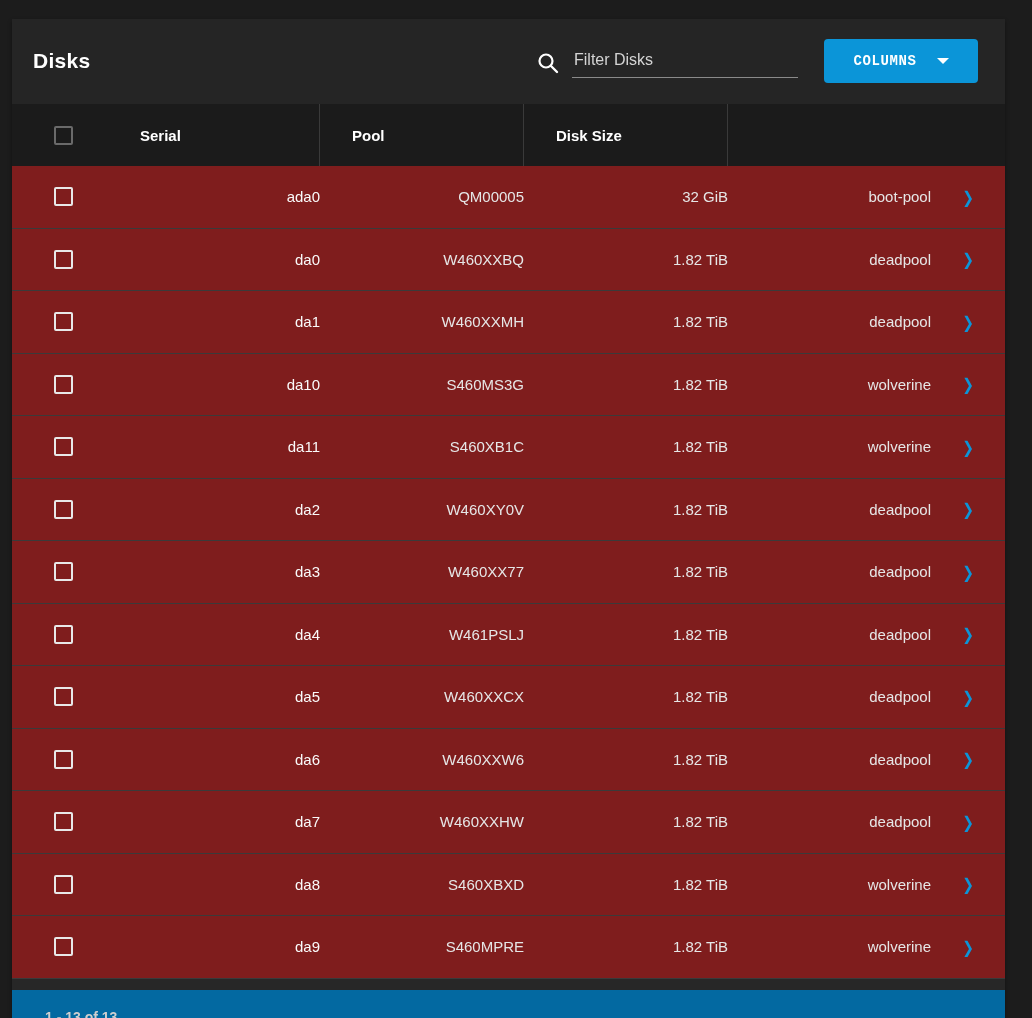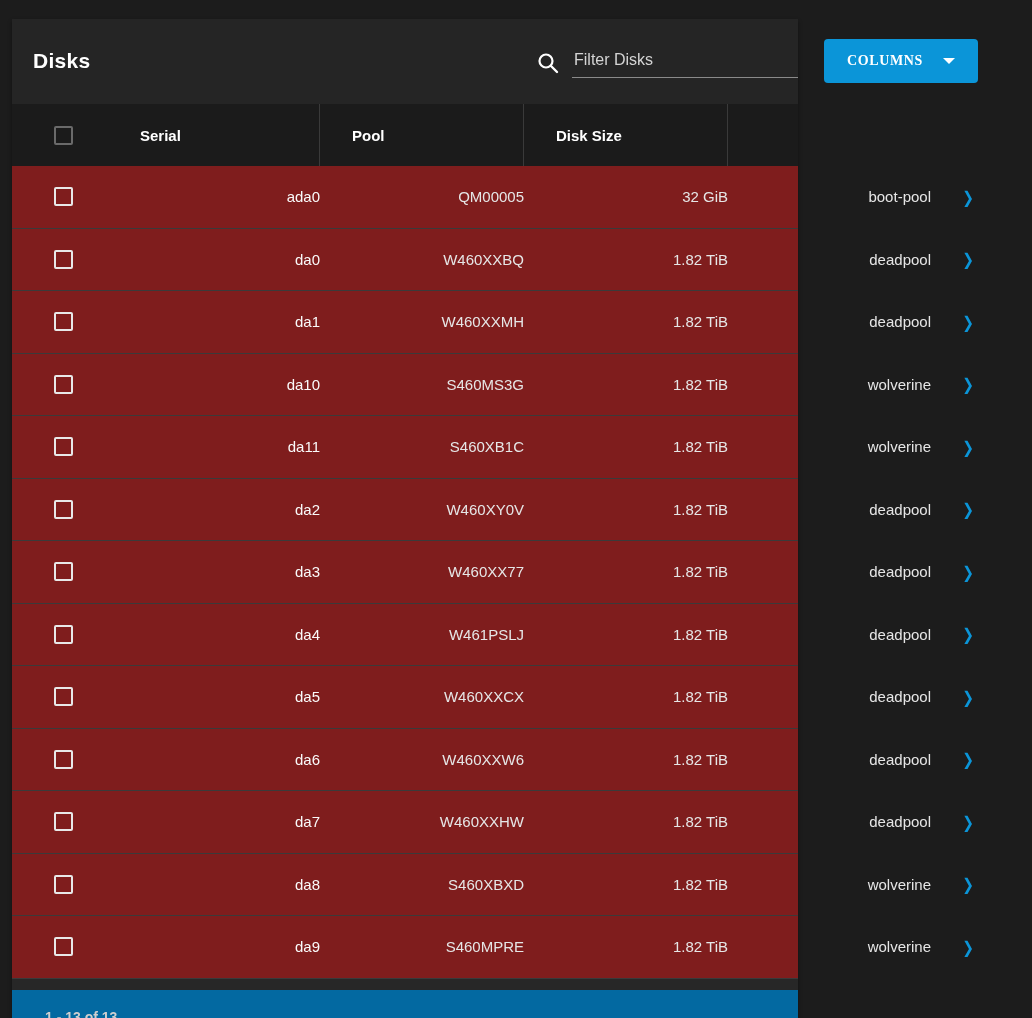--- a/index.html
+++ b/index.html
@@ -5,21 +5,21 @@
   * { margin: 0; padding: 0; box-sizing: border-box; }
   html, body {
     width: 1032px; height: 1018px;
     overflow: hidden;
     background: #1c1c1c;
     font-family: "Liberation Sans", "DejaVu Sans", sans-serif;
   }
   .card {
     position: absolute;
     left: 12px; top: 19px;
-    width: 786px; height: 999px;
+    width: 993px; height: 999px;
     background: #272727;
     display: flex;
     flex-direction: column;
     box-shadow: 0 2px 4px rgba(0,0,0,0.4);
   }
   
   .toolbar {
     position: relative;
     height: 85px;
     flex: 0 0 85px;
@@ -61,21 +61,21 @@
     position: absolute;
     left: 812px; top: 20px;
     width: 154px; height: 44px;
     background: #0b95d8;
     border: none;
     border-radius: 4px;
     color: #ffffff;
     font-size: 14px;
     font-weight: bold;
     letter-spacing: 0.6px;
-    font-family: Liberation Serif, serif;
+    font-family: Liberation Mono, monospace;
     display: flex;
     align-items: center;
     justify-content: center;
     cursor: pointer;
   }
   .caret-down {
     display: inline-block;
     width: 0; height: 0;
     margin-left: 20px;
     border-left: 6px solid transparent;

